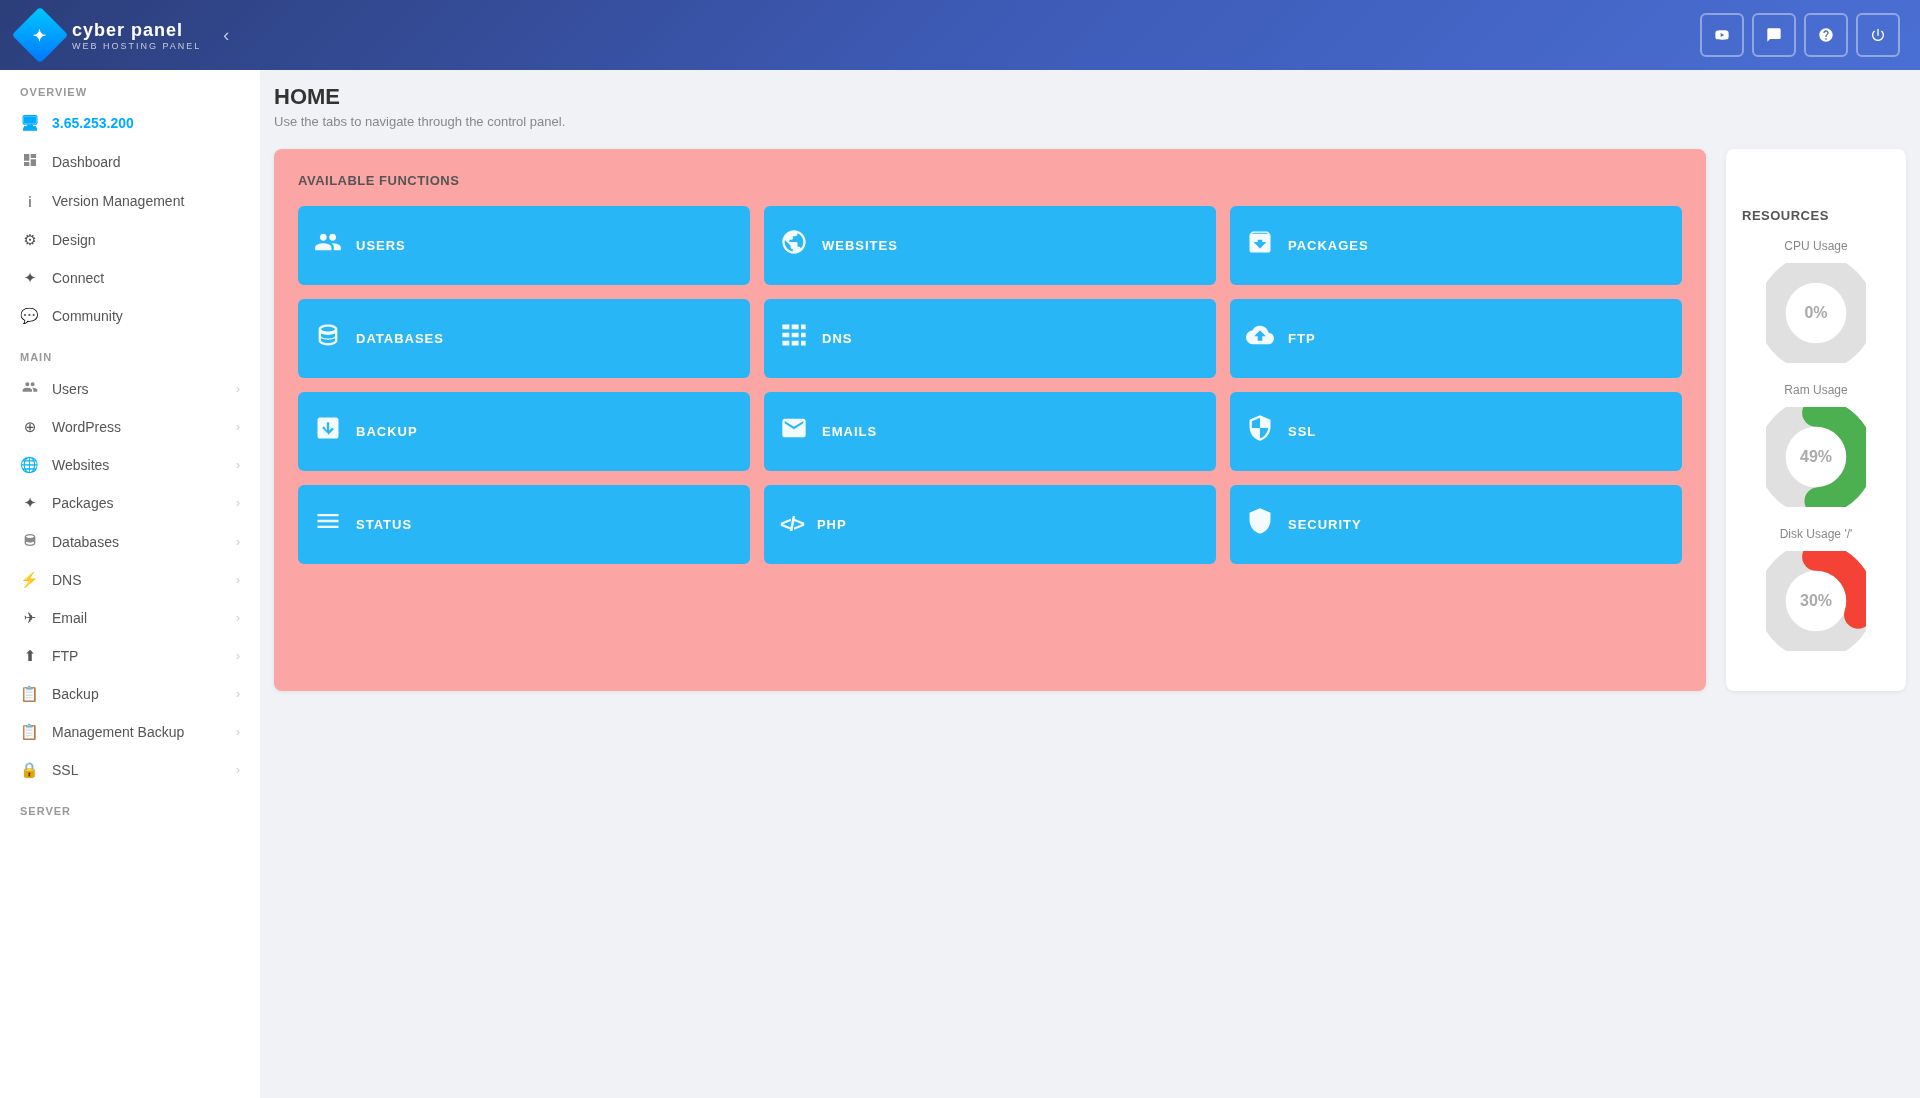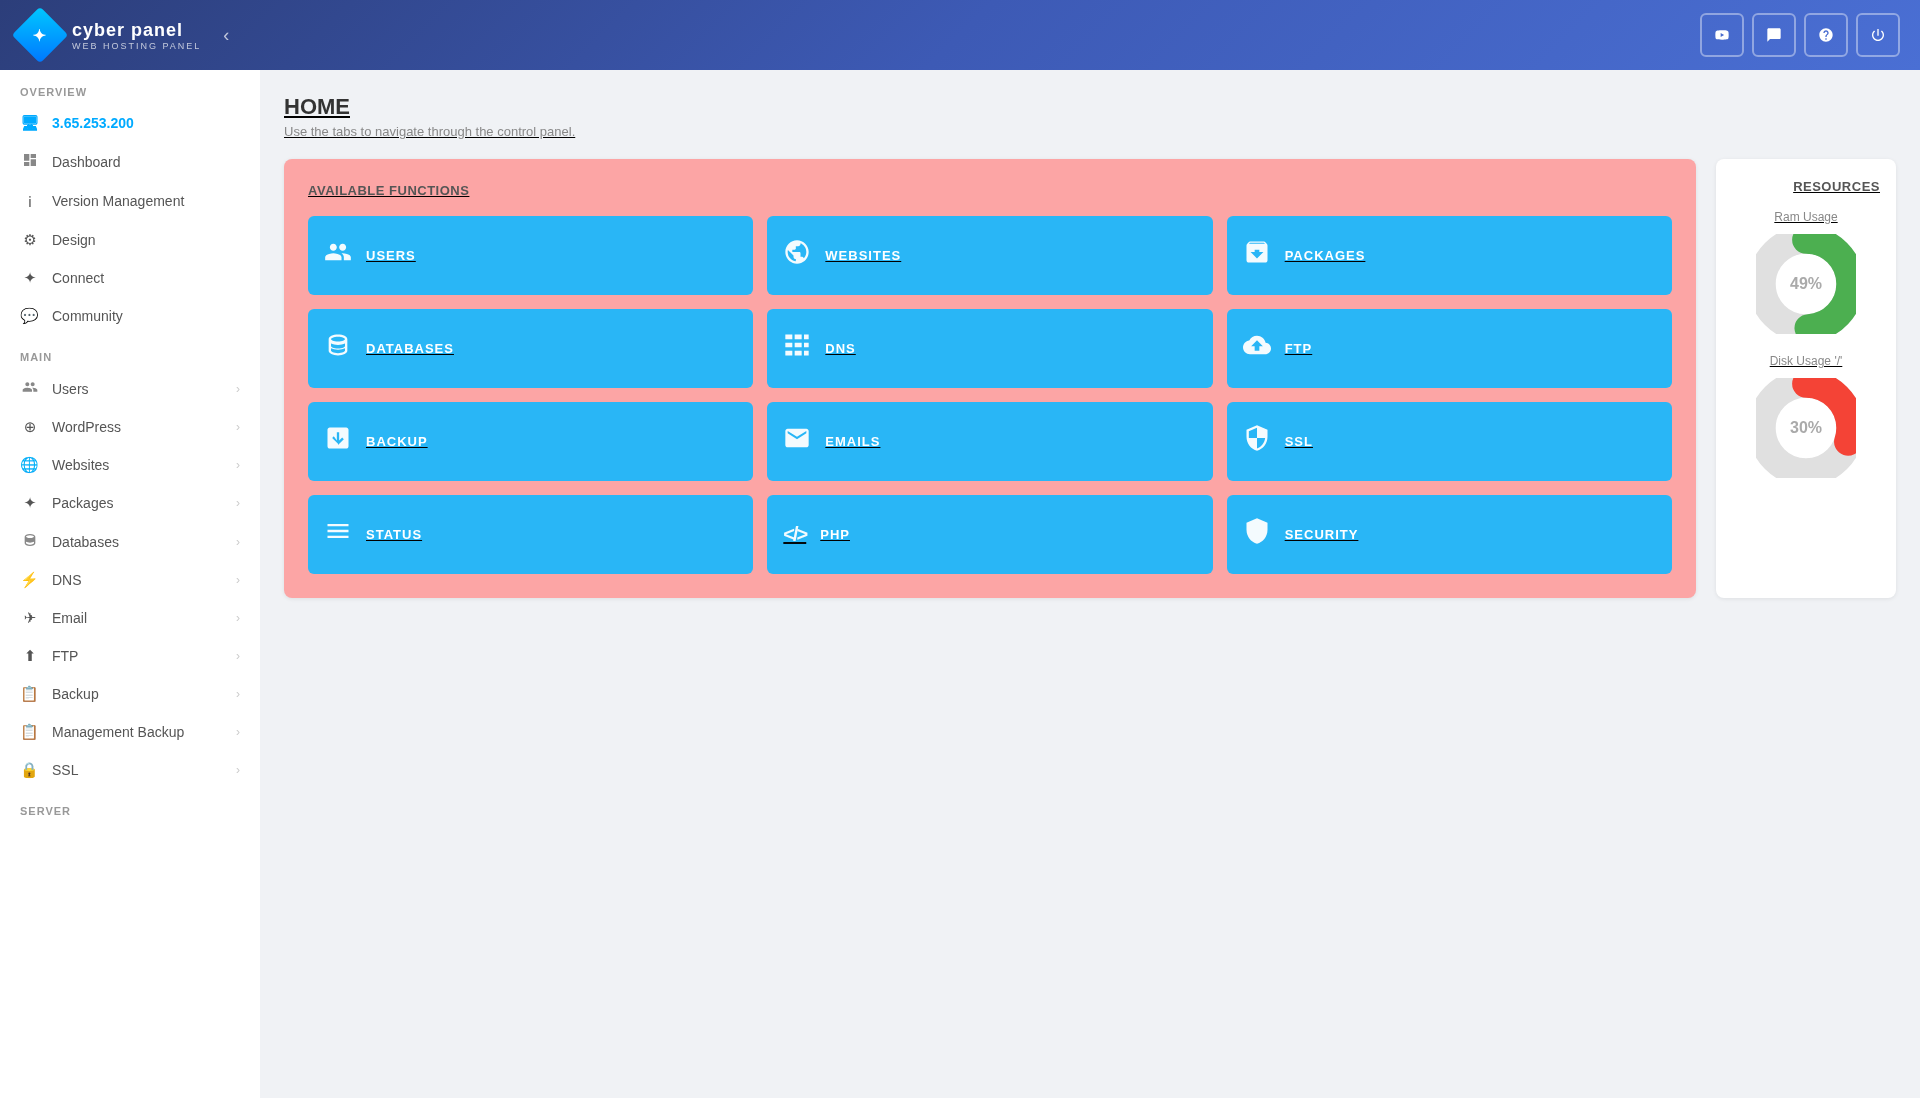--- a/index.html
+++ b/index.html
@@ -70,21 +70,21 @@
       position: relative;
     }
     .sidebar-item.active { color: #00aaff; }
     .sidebar-item .si-icon { width: 20px; text-align: center; font-size: 15px; }
     .sidebar-item .si-label { flex: 1; }
     .sidebar-item .si-arrow { color: #ccc; font-size: 12px; }
     .sidebar-item.active .si-label { color: #00aaff; }
     .ip-item { color: #00aaff !important; font-weight: 600; }
 
     
-    .main-content { flex: 1; overflow-y: auto; padding: 24px; background: #f0f2f5; text-decoration: underline; }
+    .main-content { flex: 1; overflow-y: auto; padding: 14px; background: #f0f2f5; }
     .page-title { font-size: 22px; font-weight: 700; color: #333; margin-bottom: 4px; }
     .page-subtitle { font-size: 13px; color: #888; margin-bottom: 20px; }
 
     .content-area { display: flex; gap: 20px; }
     .functions-panel {
       flex: 1;
       background: #fca5a5;
       border-radius: 8px;
       padding: 24px;
       box-shadow: 0 1px 4px rgba(0,0,0,0.08);
@@ -113,21 +113,21 @@
 
     
     .resources-panel {
       width: 180px;
       flex-shrink: 0;
       background: white;
       border-radius: 8px;
       padding: 20px 16px;
       box-shadow: 0 1px 4px rgba(0,0,0,0.08);
     }
-    .resources-title { font-size: 13px; font-weight: 700; color: #555; text-align: right; margin-bottom: 16px; letter-spacing: 0.5px; }
+    .resources-title { font-size: 13px; font-weight: 700; color: #555; text-align: left; margin-bottom: 16px; letter-spacing: 0.5px; margin-top: 39px; }
     .resource-item { margin-bottom: 20px; text-align: center; }
     .resource-label { font-size: 12px; color: #888; margin-bottom: 10px; }
     .donut-container { position: relative; width: 100px; height: 100px; margin: 0 auto; }
     .donut-svg { width: 100%; height: 100%; transform: rotate(-90deg); }
     .donut-bg { fill: none; stroke: #e0e0e0; stroke-width: 10; }
     .donut-fill { fill: none; stroke-width: 10; stroke-linecap: round; }
     .donut-text {
       position: absolute; top: 50%; left: 50%; transform: translate(-50%, -50%);
       font-size: 16px; font-weight: 700; color: #aaa;
     }
@@ -391,20 +391,30 @@
             </span>
             <span class="fc-label">SECURITY</span>
           </div>
 
         </div>
       </div>
 
       <div class="resources-panel">
         <div class="resources-title">RESOURCES</div>
 
+        <div class="resource-item">
+          <div class="resource-label">CPU Usage</div>
+          <div class="donut-container">
+            <svg class="donut-svg" viewBox="0 0 36 36">
+              <circle class="donut-bg" cx="18" cy="18" r="15.9"></circle>
+              <circle class="donut-fill" cx="18" cy="18" r="15.9" stroke="#e0e0e0" stroke-dasharray="0 100"></circle>
+            </svg>
+            <div class="donut-text">0%</div>
+          </div>
+        </div>
 
         <div class="resource-item">
           <div class="resource-label">Ram Usage</div>
           <div class="donut-container">
             <svg class="donut-svg" viewBox="0 0 36 36">
               <circle class="donut-bg" cx="18" cy="18" r="15.9"></circle>
               <circle class="donut-fill" cx="18" cy="18" r="15.9" stroke="#4caf50" stroke-dasharray="49 51"></circle>
             </svg>
             <div class="donut-text">49%</div>
           </div>

